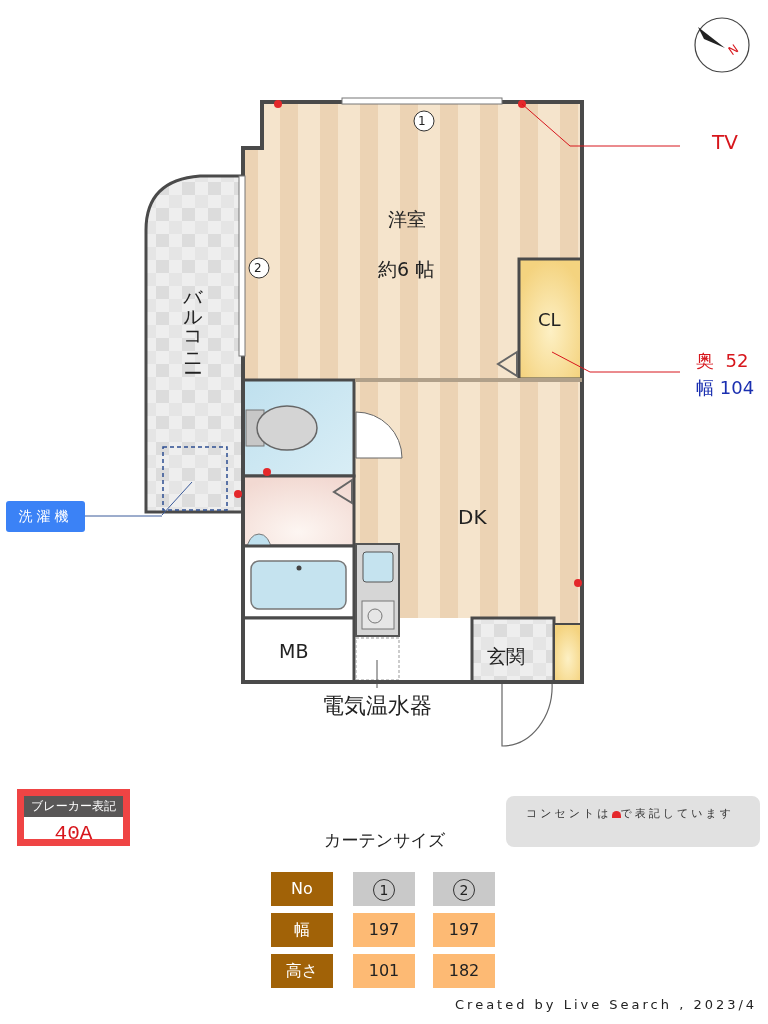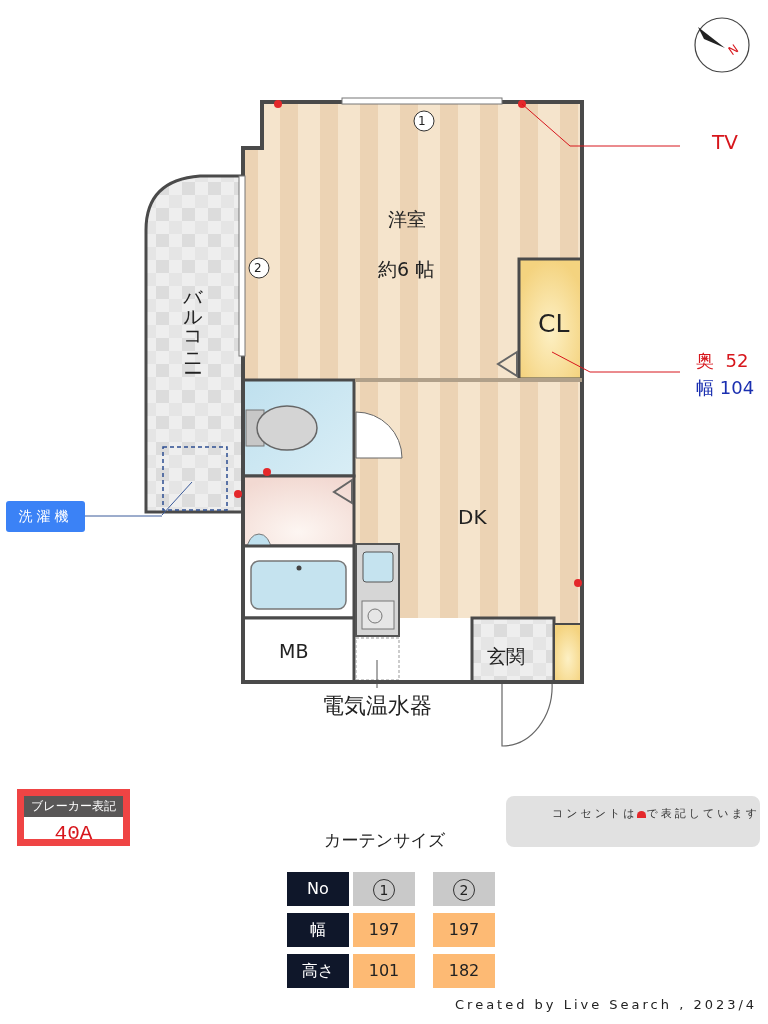--- a/index.html
+++ b/index.html
@@ -3,26 +3,26 @@
 <meta charset="utf-8">
 <style>
   * { box-sizing: border-box; margin: 0; padding: 0; }
   html, body { width: 768px; height: 1024px; background: #ffffff; overflow: hidden; }
   body { position: relative; font-family: "DejaVu Sans", sans-serif; color: #222; }
   .abs { position: absolute; }
   .label { position: absolute; white-space: nowrap; }
   .breaker { position: absolute; left: 17px; top: 789px; width: 113px; height: 57px; border: 7px solid #ef4444; }
   .breaker-head { background: #595757; color: #fff; font-size: 12px; height: 21px; line-height: 21px; text-align: center; }
   .breaker-val { color: #d7161c; font-size: 21px; text-align: center; line-height: 34px; font-family: Liberation Mono, monospace; }
-  .note { position: absolute; left: 506px; top: 796px; width: 254px; height: 51px; background: #e1e1e1; border-radius: 8px; font-size: 11px; letter-spacing: 3px; padding: 8px 0 0 20px; line-height: 20px; color: #333; text-align: right; }
+  .note { position: absolute; left: 506px; top: 796px; width: 254px; height: 51px; background: #e1e1e1; border-radius: 8px; font-size: 11px; letter-spacing: 3px; padding: 8px 0 0 20px; line-height: 20px; color: #333; }
   .dot { display: inline-block; width: 9px; height: 7px; background: #e4282b; border-radius: 5px 5px 0 0; vertical-align: middle; }
   .curtain-title { position: absolute; left: 324px; top: 829px; font-size: 17px; color: #222; }
   .ctab { position: absolute; left: 271px; top: 872px; }
   .cell { position: absolute; width: 62px; height: 34px; text-align: center; line-height: 34px; font-size: 16px; }
-  .hd { background: #0f172a; color: #fff; margin-left: 16px; }
+  .hd { background: #a16207; color: #fff; }
   .gy { background: #c9c9c9; color: #222; }
   .lt { background: #fdba74; color: #222; }
   .circ { display: inline-block; width: 22px; height: 22px; border: 1px solid #333; border-radius: 50%; line-height: 20px; font-size: 14px; vertical-align: middle; }
   .credit { position: absolute; left: 455px; top: 997px; font-size: 13px; letter-spacing: 3px; color: #222; }
   .wm { position: absolute; left: 6px; top: 501px; width: 79px; height: 31px; background: #3b82f6; color: #fff; border-radius: 3px; text-align: center; line-height: 31px; font-size: 14px; letter-spacing: 4px; }
 </style>
 </head>
 <body>
 
 <svg class="abs" style="left:0;top:0" width="768" height="780" viewBox="0 0 768 780">
@@ -111,21 +111,21 @@
     <circle cx="722" cy="45" r="27" fill="#fff" stroke="#444" stroke-width="1.2"></circle>
     <polygon points="698,27 725,48 704,39" fill="#222"></polygon>
   </g>
 </svg>
 
 <div class="label" style="left:729px;top:43px;font-size:12px;color:#d7161c;transform:rotate(-35deg)">N</div>
 <div class="label" style="left:418px;top:114px;font-size:12px">1</div>
 <div class="label" style="left:254px;top:261px;font-size:12px">2</div>
 <div class="label" style="left:388px;top:207px;font-size:19px">洋室</div>
 <div class="label" style="left:378px;top:257px;font-size:19px">約6 帖</div>
-<div class="label" style="left:538px;top:309px;font-size:25px">CL</div>
+<div class="label" style="left:538px;top:309px;font-size:18px">CL</div>
 <div class="label" style="left:458px;top:505px;font-size:20px">DK</div>
 <div class="label" style="left:181px;top:276px;font-size:19px;writing-mode:vertical-rl">バルコニー</div>
 <div class="label" style="left:279px;top:640px;font-size:19px">MB</div>
 <div class="label" style="left:487px;top:644px;font-size:19px">玄関</div>
 <div class="label" style="left:322px;top:691px;font-size:22px">電気温水器</div>
 <div class="label" style="left:712px;top:130px;font-size:20px;color:#d7161c">TV</div>
 <div class="label" style="left:696px;top:349px;font-size:18px;color:#d7161c">
   <span>奥</span>&nbsp;&nbsp;<span>52</span>
 </div>
 <div class="label" style="left:696px;top:376px;font-size:18px;color:#1a2fb0">

